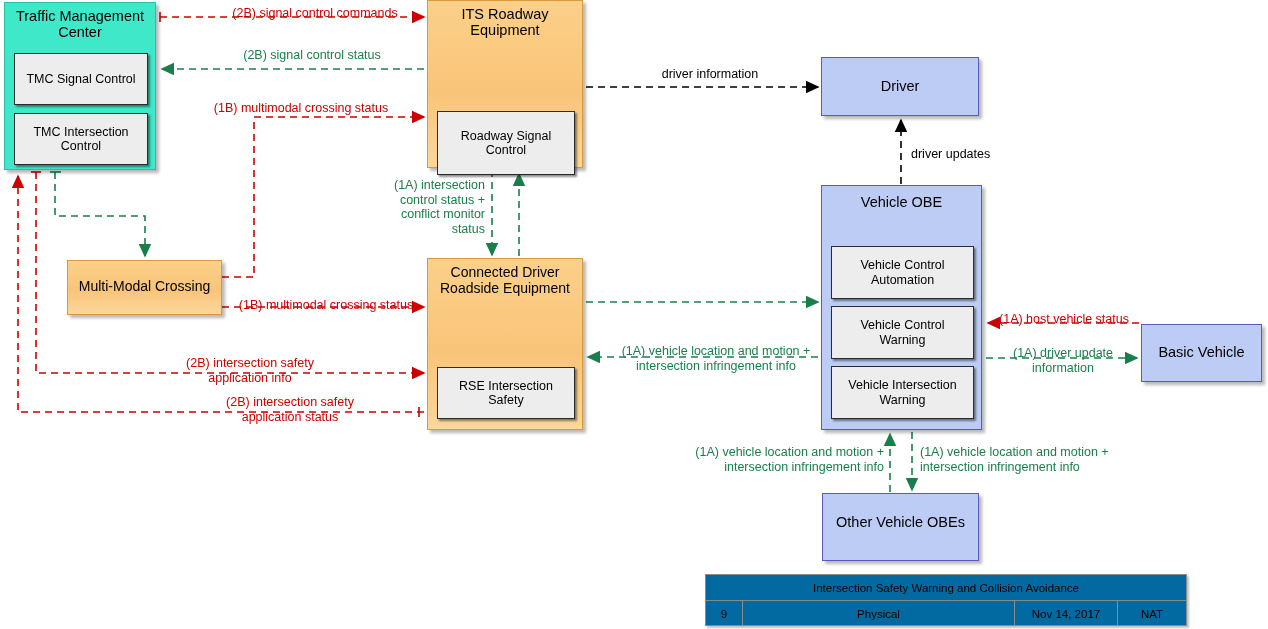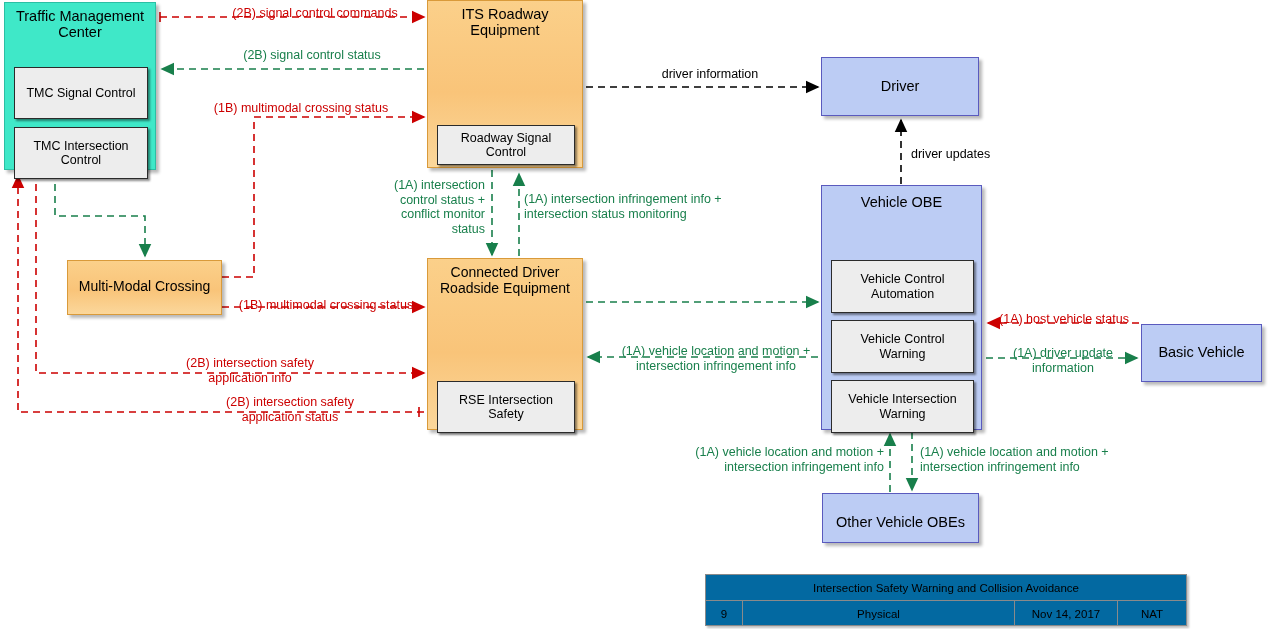--- a/index.html
+++ b/index.html
@@ -15,21 +15,21 @@
   .teal{background:#3FE8C8;border:1px solid #2bbfa4;}
   
   .orange{background:linear-gradient(180deg,#FBD08A 0%,#F9C479 55%,#FBD79B 100%);border:1px solid #D99A3A;padding-left:40px;}
   
   .blue{background:#BCCCF4;border:1px solid #5A5ABE;}
 
   
   .obj{position:absolute;box-sizing:border-box;background:#EDEDED;
        border:1px solid #2b2b2b;box-shadow:2px 2px 2px rgba(0,0,0,0.45);
        display:flex;align-items:center;justify-content:center;text-align:center;
-       line-height:1.14;margin-top:14px;}
+       line-height:1.14;}
 
   .lbl{position:absolute;line-height:1.16;white-space:pre-line;}
   .lbl.red{color:#CC0000;}
   .lbl.green{color:#187F4B;}
   .lbl.black{color:#000;}
   .c{text-align:center;}
   .r{text-align:right;}
   .l{text-align:left;}
 
   
@@ -150,21 +150,21 @@
     </div>
     <div class="obj" style="left:9px;top:110px;width:134px;height:52px;font-size:12.5px;">
       <span style="white-space:pre-line;">TMC Intersection
 Control</span>
     </div>
   </div>
 
   <div class="node orange" style="left:427px;top:0px;width:156px;height:168px;">
     <div class="ttl" style="top:5px;font-size:14.5px;white-space:pre-line;">ITS Roadway
 Equipment</div>
-    <div class="obj" style="left:9px;top:110px;width:138px;height:40px;font-size:12.5px;">
+    <div class="obj" style="left:9px;top:110px;width:138px;height:64px;font-size:12.5px;">
       <span style="white-space:pre-line;">Roadway Signal
 Control</span>
     </div>
   </div>
 
   <div class="node orange" style="left:67px;top:260px;width:155px;height:55px;">
     <div class="ttl" style="top:18px;font-size:14px;white-space:pre-line;">Multi-Modal Crossing</div>
   </div>
 
   <div class="node orange" style="left:427px;top:258px;width:156px;height:172px;">
@@ -193,42 +193,40 @@
     <div class="obj" style="left:9px;top:180px;width:143px;height:53px;font-size:12.5px;">
       <span style="white-space:pre-line;">Vehicle Intersection
 Warning</span>
     </div>
   </div>
 
   <div class="node blue" style="left:1141px;top:324px;width:121px;height:58px;">
     <div class="ttl" style="top:19px;font-size:14.5px;white-space:pre-line;">Basic Vehicle</div>
   </div>
 
-  <div class="node blue" style="left:822px;top:493px;width:157px;height:50px;">
+  <div class="node blue" style="left:822px;top:493px;width:157px;height:68px;">
     <div class="ttl" style="top:20px;font-size:14.5px;white-space:pre-line;">Other Vehicle OBEs</div>
   </div>
 
   <div class="lbl red c" style="left:190px;top:6px;width:250px;font-size:12.5px;">(2B) signal control commands</div>
 
   <div class="lbl green c" style="left:192px;top:48px;width:240px;font-size:12.5px;">(2B) signal control status</div>
 
   <div class="lbl red c" style="left:176px;top:101px;width:250px;font-size:12.5px;">(1B) multimodal crossing status</div>
 
   <div class="lbl black c" style="left:600px;top:67px;width:220px;font-size:12.5px;">driver information</div>
 
   <div class="lbl black l" style="left:911px;top:147px;width:140px;font-size:12.5px;">driver updates</div>
 
 
   <div class="lbl green r" style="left:330px;top:178px;width:155px;font-size:12.5px;">(1A) intersection
 control status +
 conflict monitor
 status</div>
 
-  <div class="lbl green l" style="left:524px;top:192px;width:300px;font-size:12.5px;">(1A) intersection infringement info +
-intersection status monitoring</div>
 
   <div class="lbl red c" style="left:226px;top:298px;width:200px;font-size:12.5px;">(1B) multimodal crossing status</div>
 
   <div class="lbl red c" style="left:120px;top:356px;width:260px;font-size:12.5px;">(2B) intersection safety
 application info</div>
 
   <div class="lbl red c" style="left:160px;top:395px;width:260px;font-size:12.5px;">(2B) intersection safety
 application status</div>
 
 

